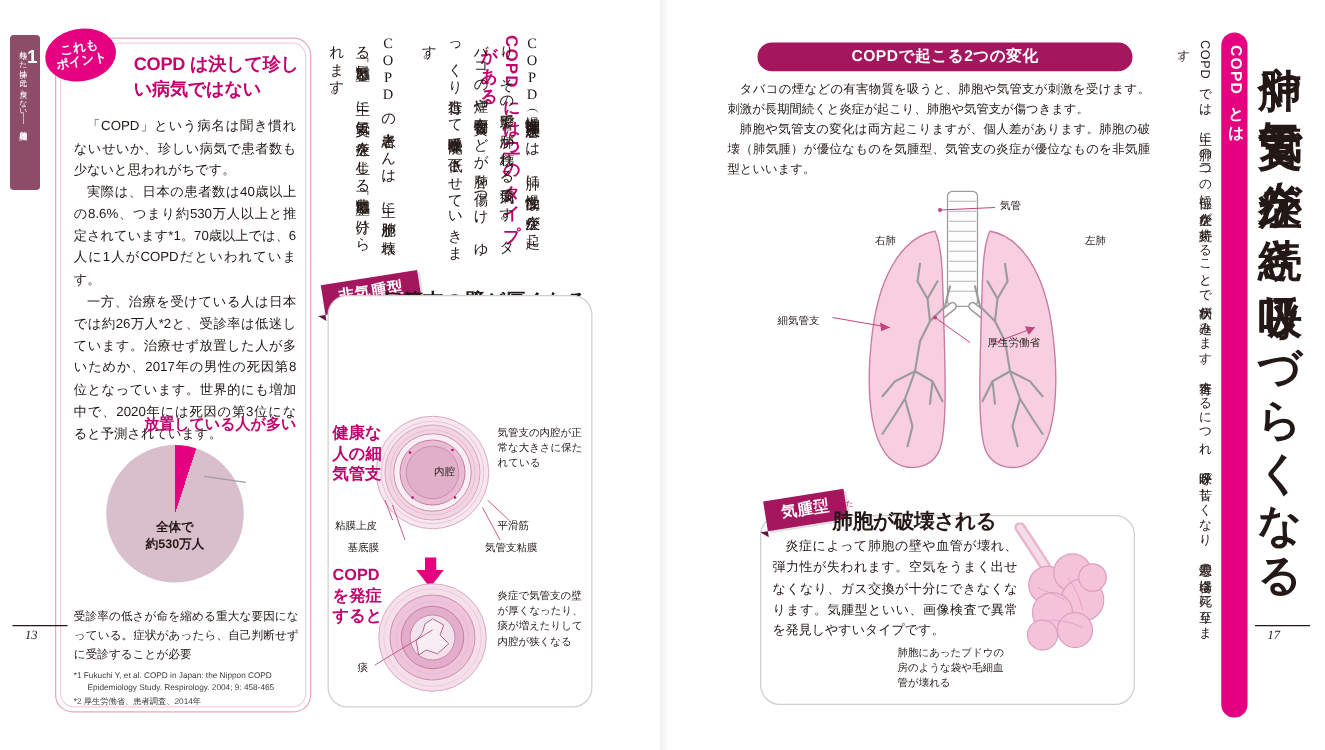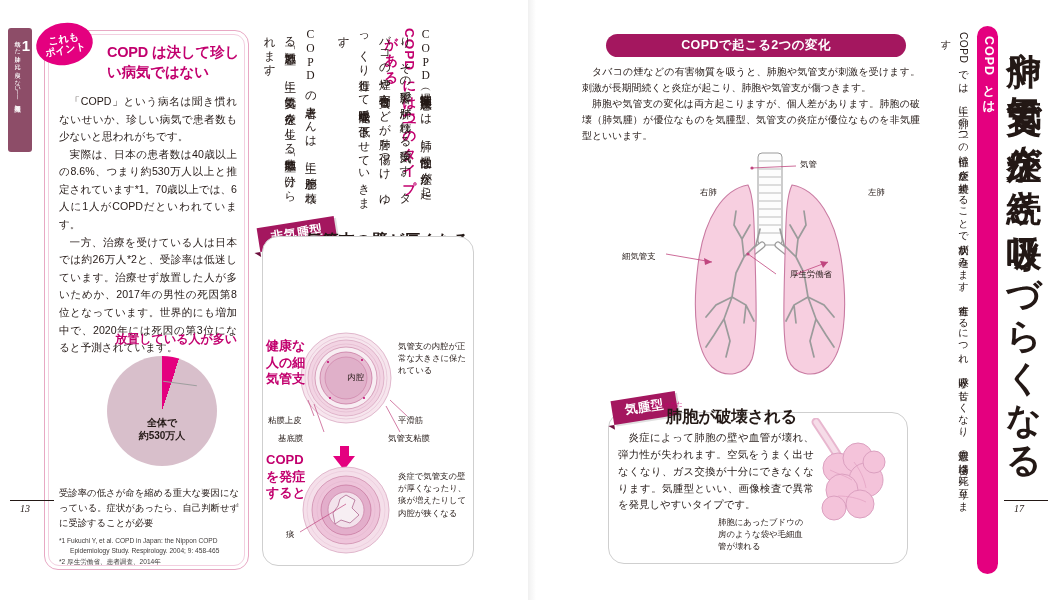--- a/index.html
+++ b/index.html
@@ -56,21 +56,21 @@
     position:absolute; left:14px; top:62px; width:178px;
     font-size:10.6px; line-height:1.66; color:#231815; text-align:justify;
   }
   .point-body p { text-indent:1em; margin-bottom:0; }
 
   
   .chart-title {
     position:absolute; left:14px; top:300px; width:178px; text-align:right;
     color:#c2006e; font-weight:bold; font-size:12px;
   }
-  .pie-wrap { position:absolute; left:62px; top:325px; width:110px; height:110px; }
+  .pie-wrap { position:absolute; left:40px; top:325px; width:110px; height:110px; }
   .pie {
     width:110px; height:110px; border-radius:50%;
     background:conic-gradient(#e4007f 0deg 18deg, #d8bfcb 18deg 360deg);
   }
   .pie-center-label {
     position:absolute; left:6px; top:60px; width:98px; text-align:center;
     font-size:10px; font-weight:bold; color:#231815; line-height:1.3;
   }
   .callout {
     position:absolute; left:148px; top:333px; width:54px; height:54px;

